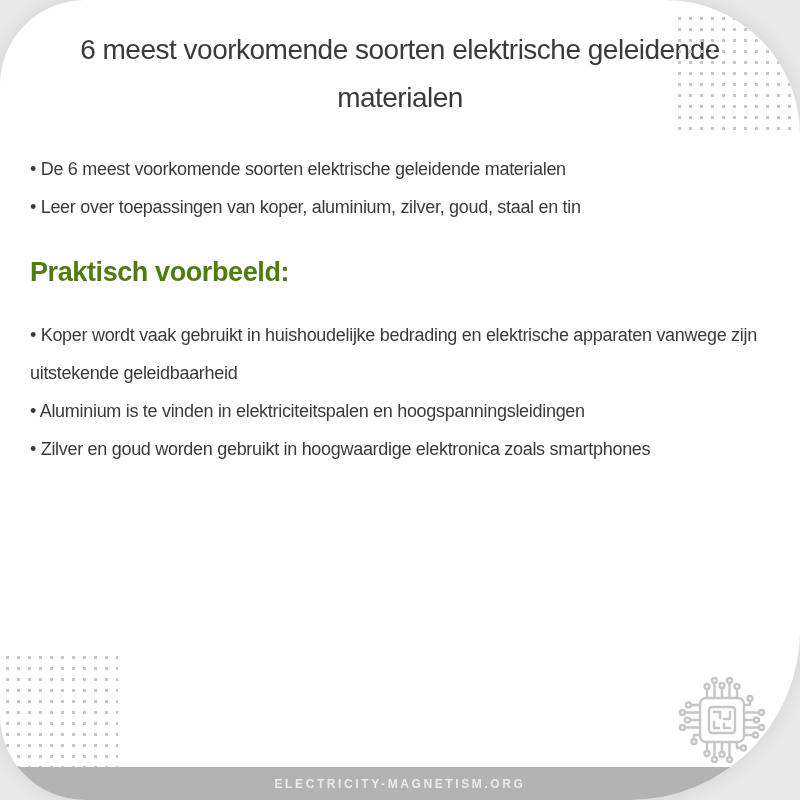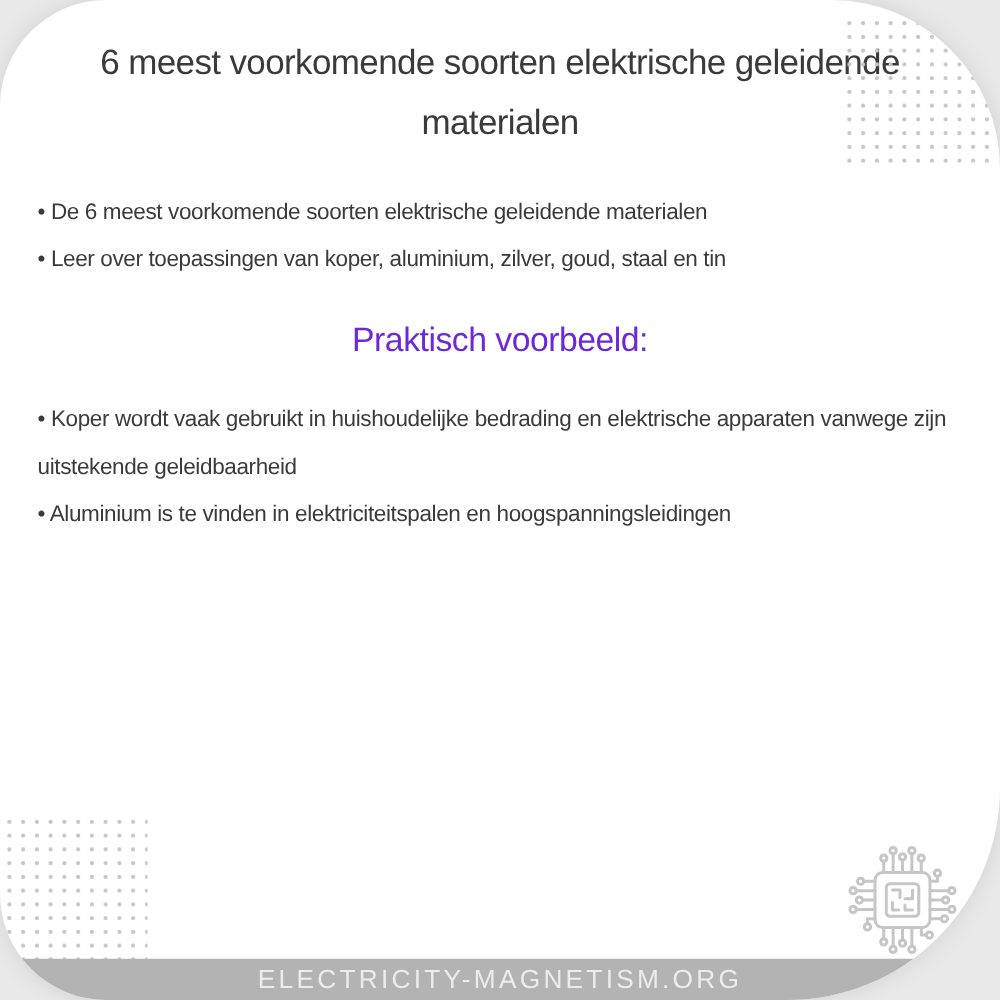--- a/index.html
+++ b/index.html
@@ -45,26 +45,25 @@
   }
   .bullet-text {
     font-size: 18px;
     font-weight: 400;
     letter-spacing: -0.3px;
     line-height: 38px;
     color: #3a3a3a;
   }
   .section-heading {
     margin: 26px 30px 0 30px;
-    text-align: center;
     font-size: 27px;
-    font-weight: 400;
+    font-weight: 700;
     letter-spacing: -0.4px;
     line-height: 40px;
-    color: #6d28d9;
+    color: #4d7c0f;
   }
   .example {
     margin: 24px 28px 0 30px;
   }
   .chip-icon {
     position: absolute;
     right: 32px;
     bottom: 34px;
     width: 92px;
     height: 92px;
@@ -76,22 +75,22 @@
     right: 0;
     bottom: 0;
     height: 33px;
     background: #b3b3b3;
     display: flex;
     align-items: center;
     justify-content: center;
   }
   .footer-label {
     color: #ececec;
-    font-size: 21px;
-    font-weight: 400;
+    font-size: 12px;
+    font-weight: 700;
     letter-spacing: 2.6px;
   }
 </style>
 </head>
 <body>
 
 <div class="canvas">
   <div class="card">
 
     <div class="dots dots-tr"></div>
@@ -102,20 +101,21 @@
     <div class="intro">
       <p class="bullet-text">• De 6 meest voorkomende soorten elektrische geleidende materialen</p>
       <p class="bullet-text">• Leer over toepassingen van koper, aluminium, zilver, goud, staal en tin</p>
     </div>
 
     <h2 class="section-heading">Praktisch voorbeeld:</h2>
 
     <div class="example">
       <p class="bullet-text">• Koper wordt vaak gebruikt in huishoudelijke bedrading en elektrische apparaten vanwege zijn uitstekende geleidbaarheid</p>
       <p class="bullet-text">• Aluminium is te vinden in elektriciteitspalen en hoogspanningsleidingen</p>
+      <p class="bullet-text">• Zilver en goud worden gebruikt in hoogwaardige elektronica zoals smartphones</p>
     </div>
 
     <div class="chip-icon">
       <svg viewBox="0 0 92 92" fill="none" stroke="#c6c6c6" stroke-width="2.4" stroke-linecap="round" stroke-linejoin="round">
 
         <rect x="24" y="24" width="44" height="44" rx="6"></rect>
 
         <rect x="33" y="33" width="26" height="26" rx="3"></rect>
 
         <path d="M38 38 h6 v6"></path>

